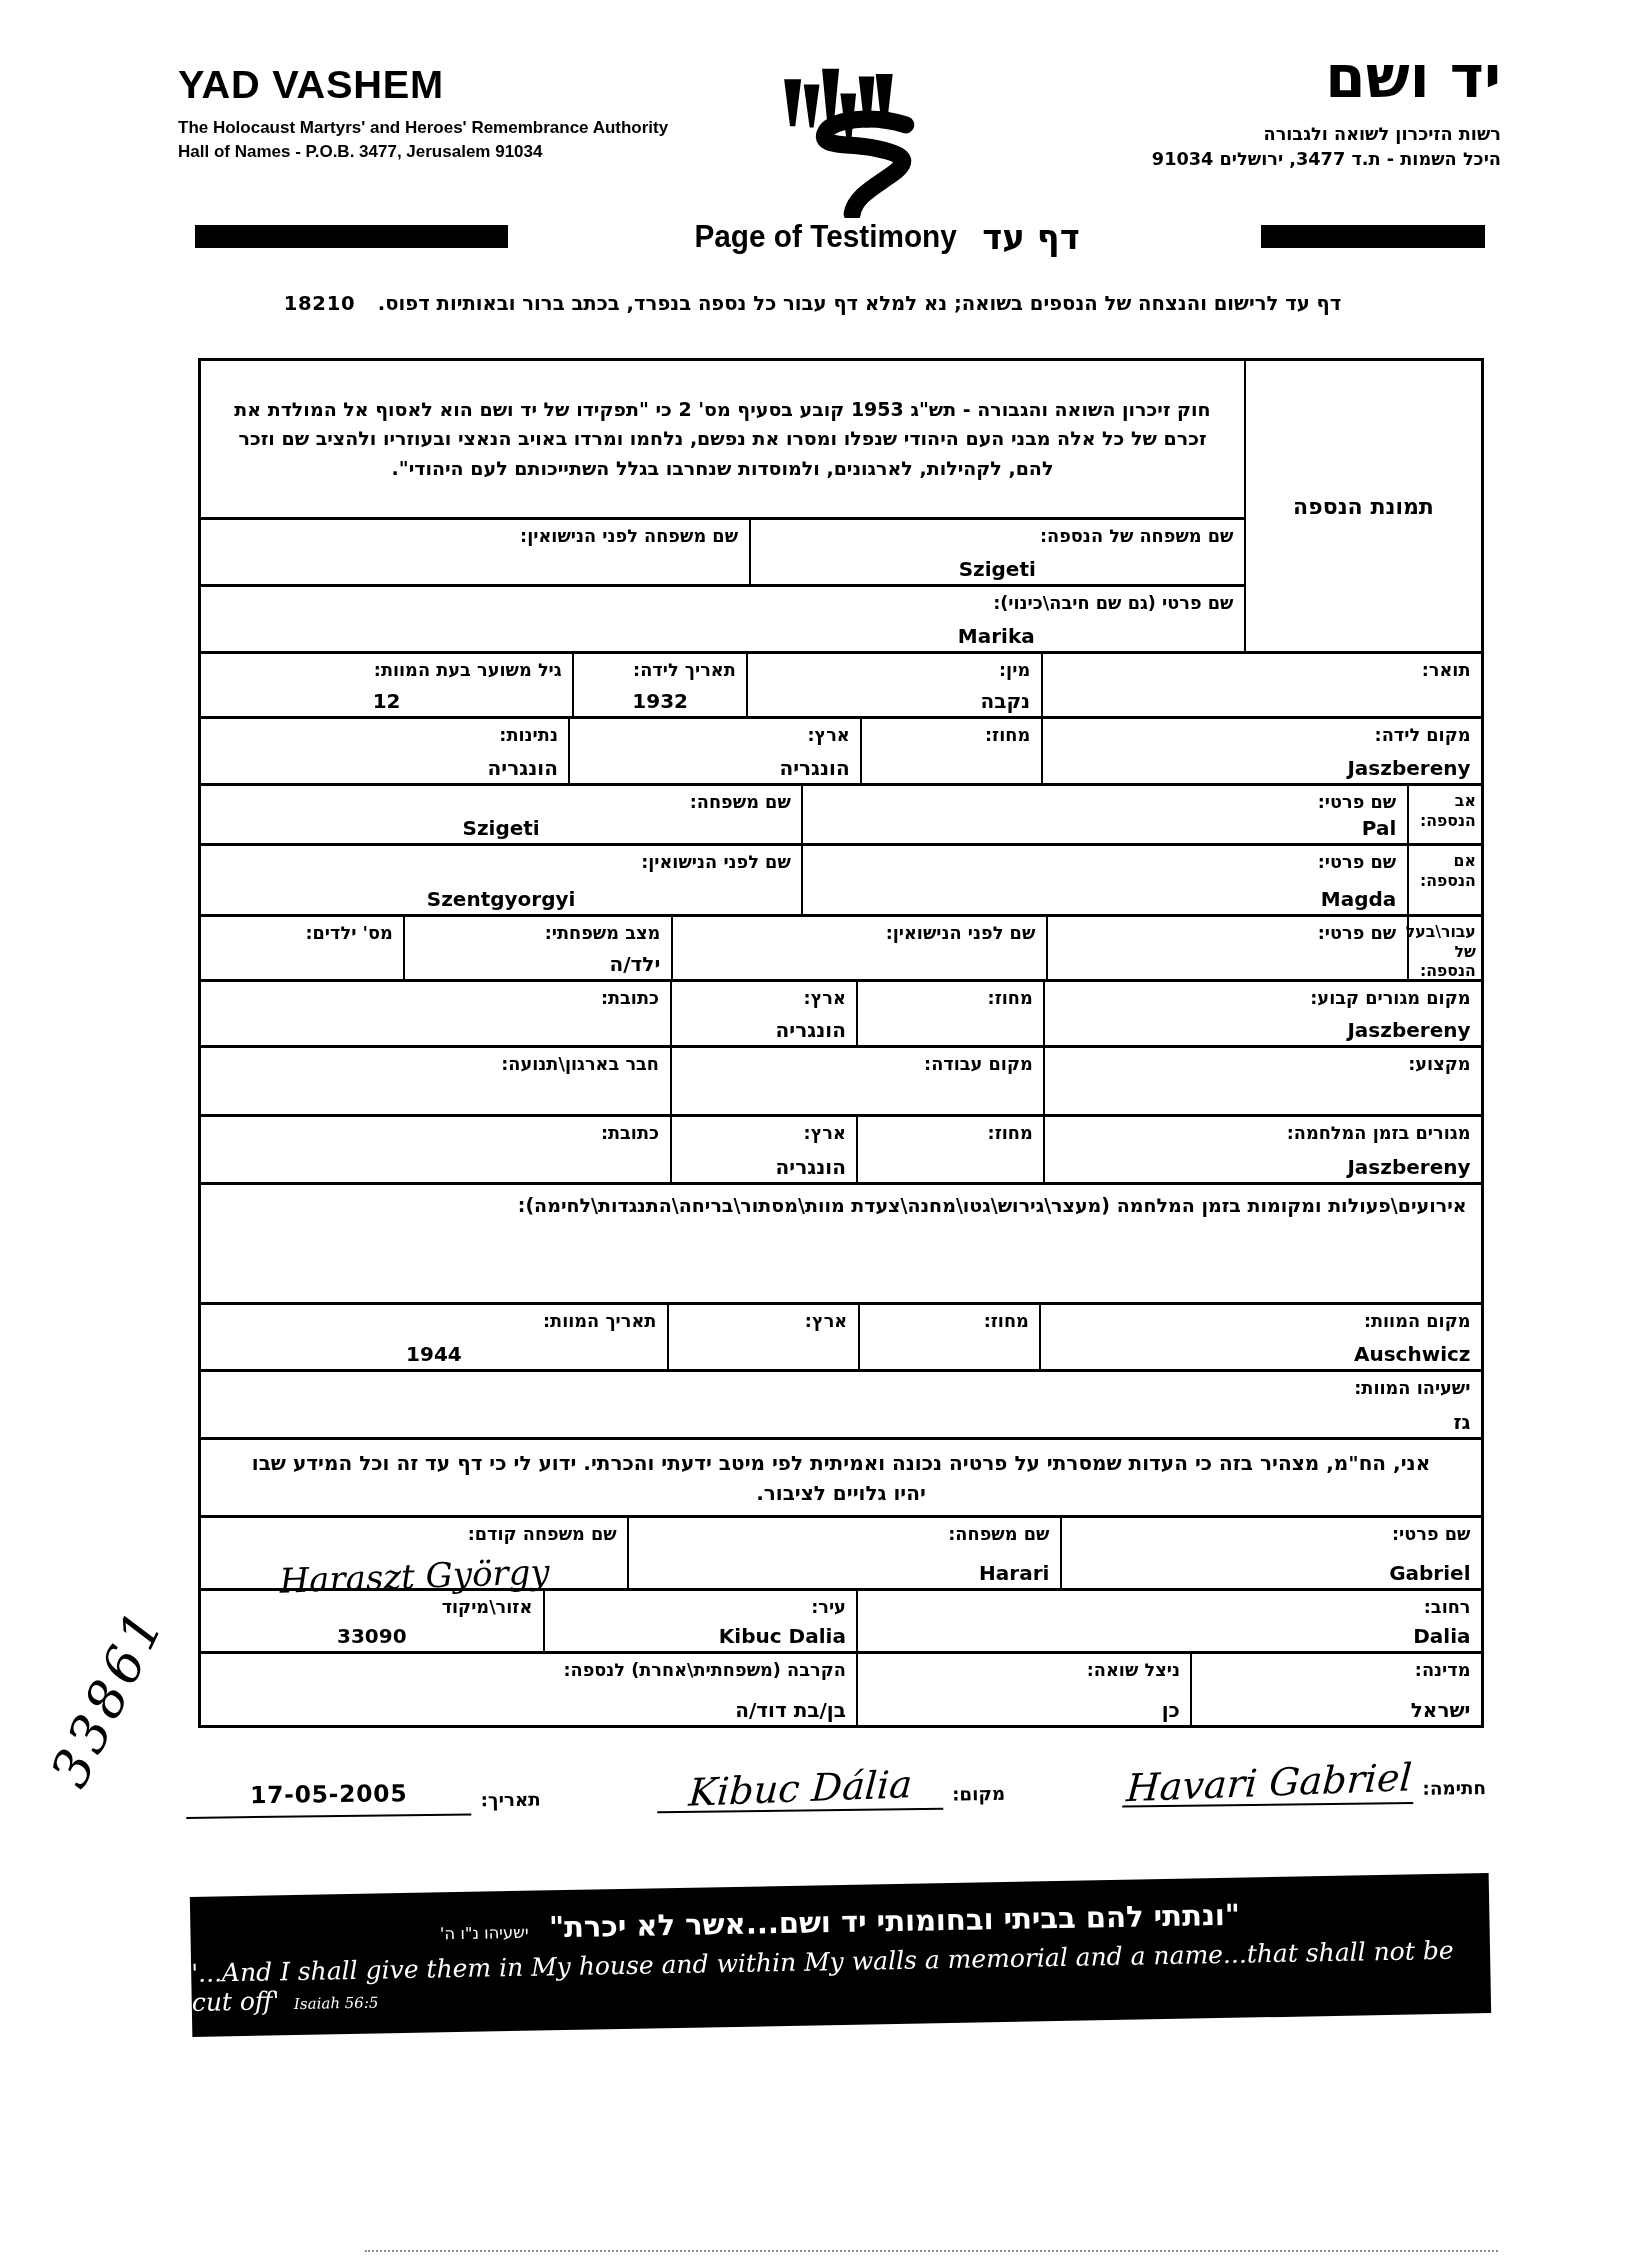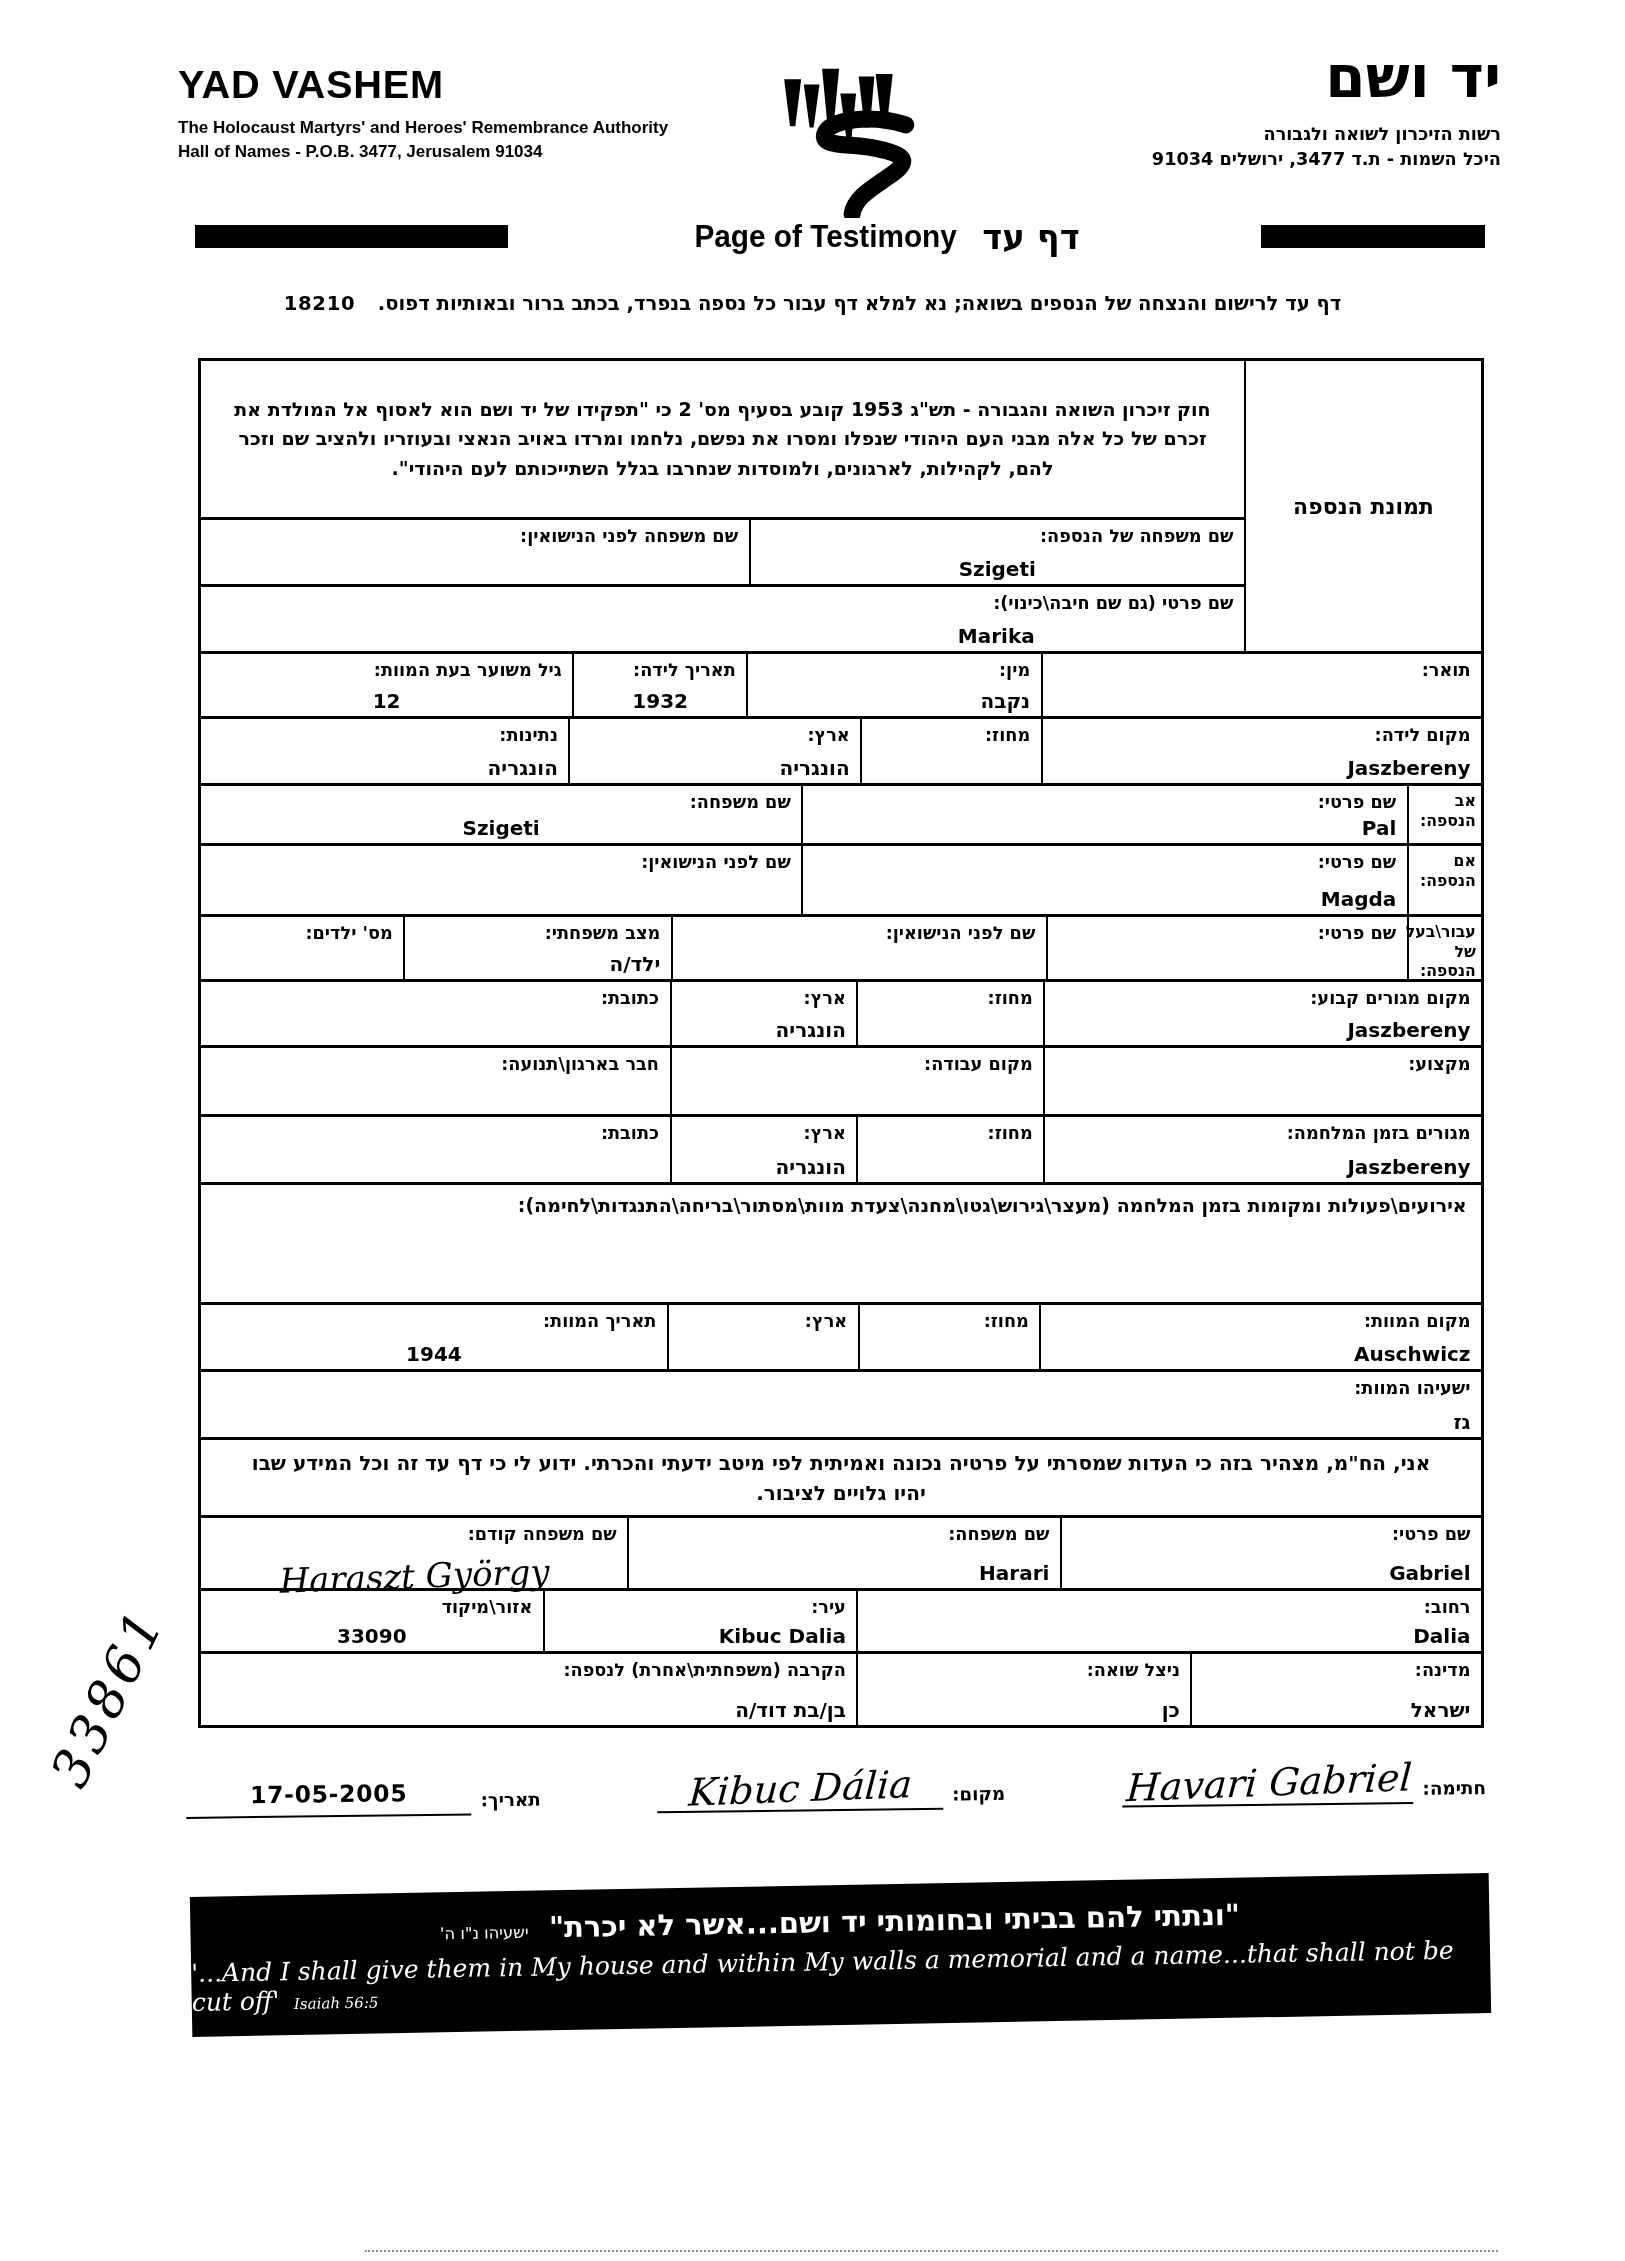--- a/index.html
+++ b/index.html
@@ -212,20 +212,21 @@
     <div class="frow" style="height:71px;">
       <div class="cell" style="width:5.8%;padding:5.2px 5.2px;">
         <div class="lbl small">אם הנספה:</div>
       </div>
       <div class="cell" style="width:47.3%;">
         <div class="lbl">שם פרטי:</div>
         <div class="val">Magda</div>
       </div>
       <div class="cell grow">
         <div class="lbl">שם לפני הנישואין:</div>
+        <div class="val center">Szentgyorgyi</div>
       </div>
     </div>
 
     <div class="frow" style="height:65px;">
       <div class="cell" style="width:5.8%;padding:5.2px 5.2px;">
         <div class="lbl small">עבור\בעל של הנספה:</div>
       </div>
       <div class="cell" style="width:28.2%;">
         <div class="lbl">שם פרטי:</div>
         <div class="val"></div>

